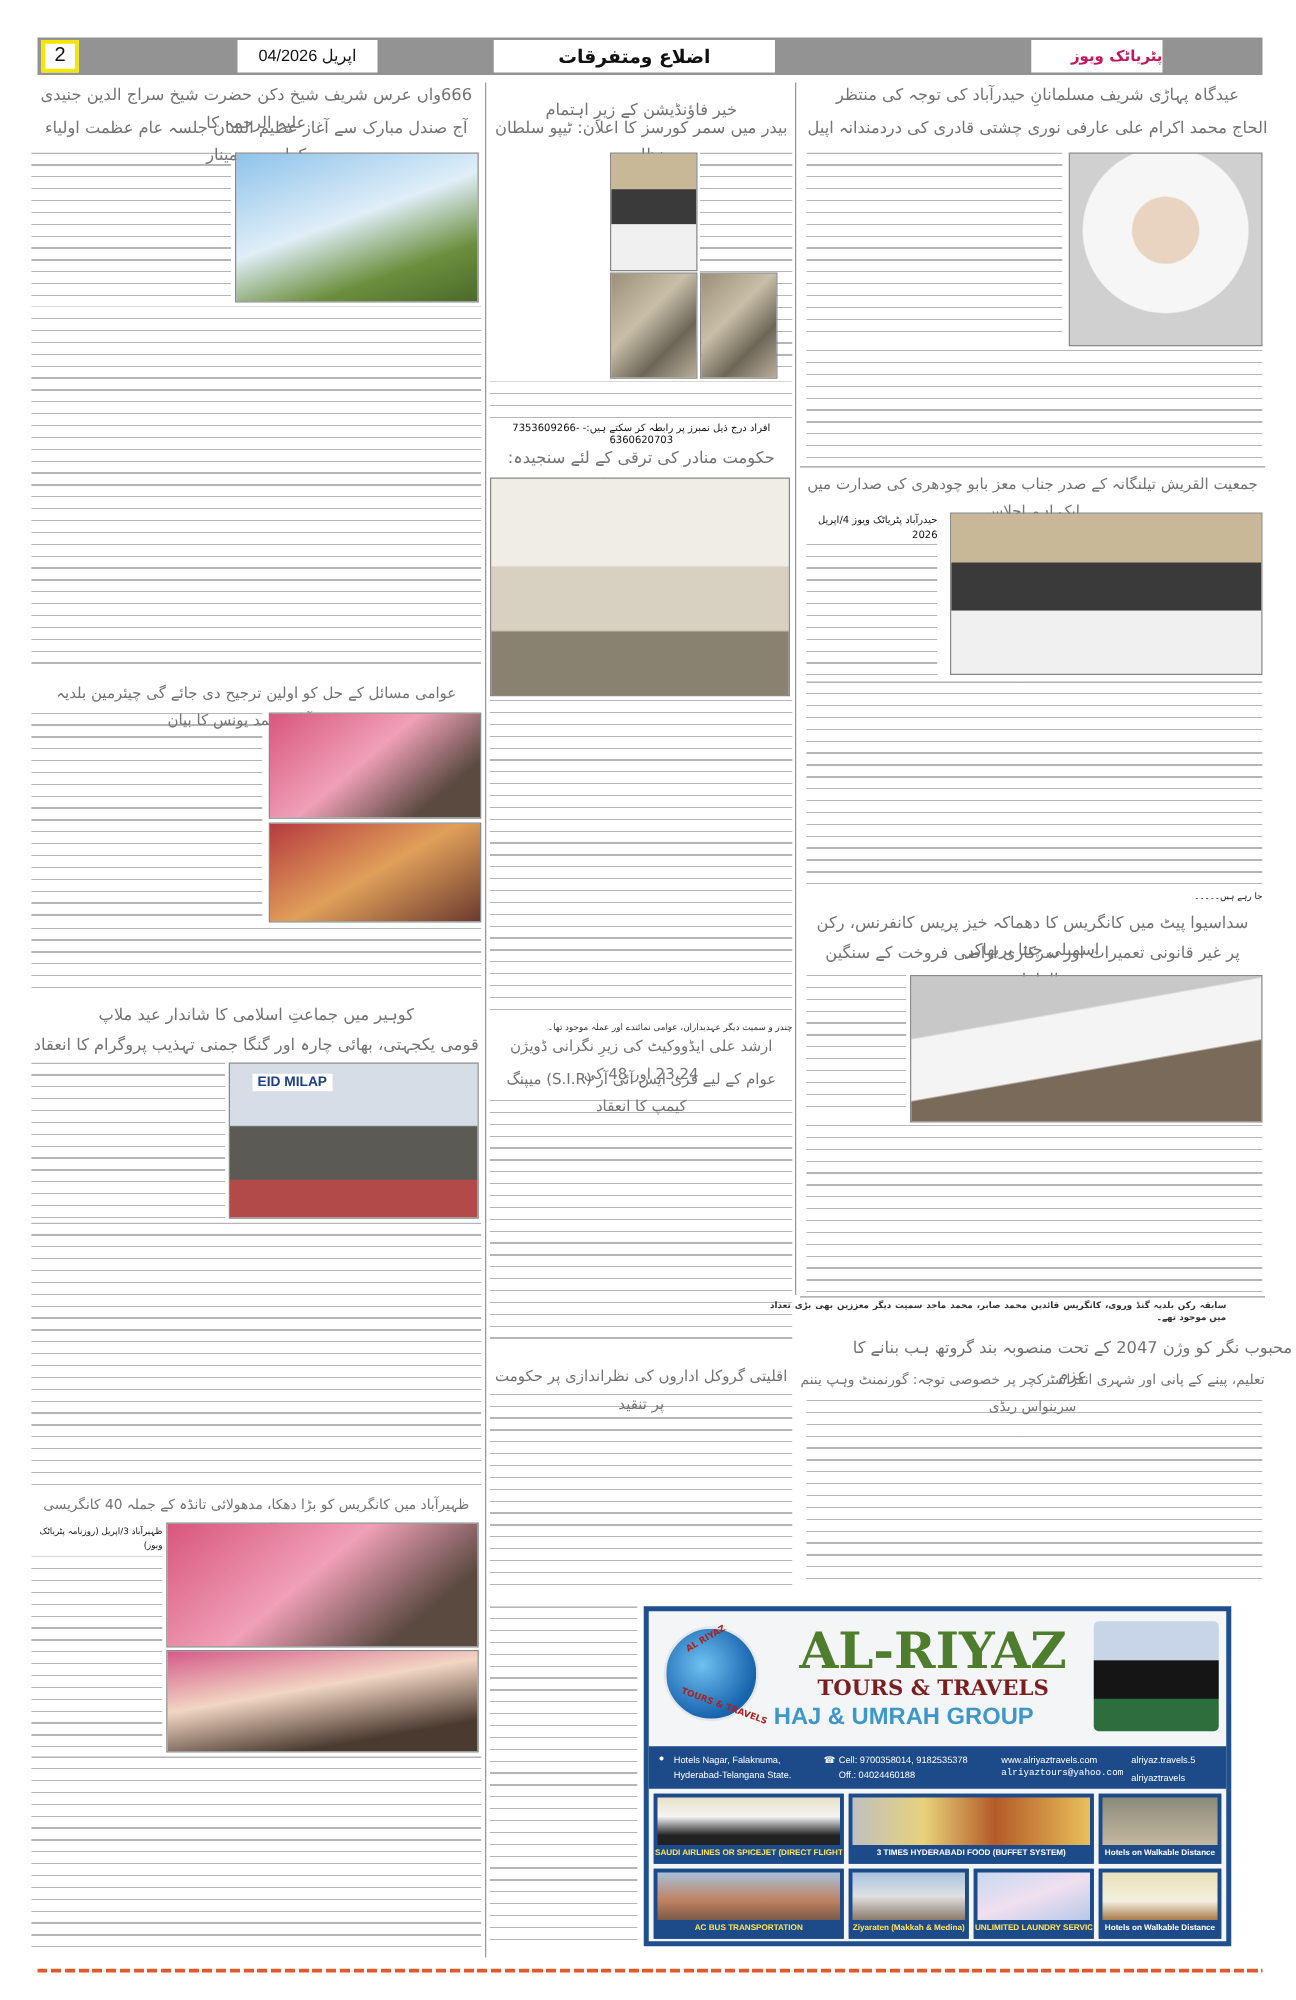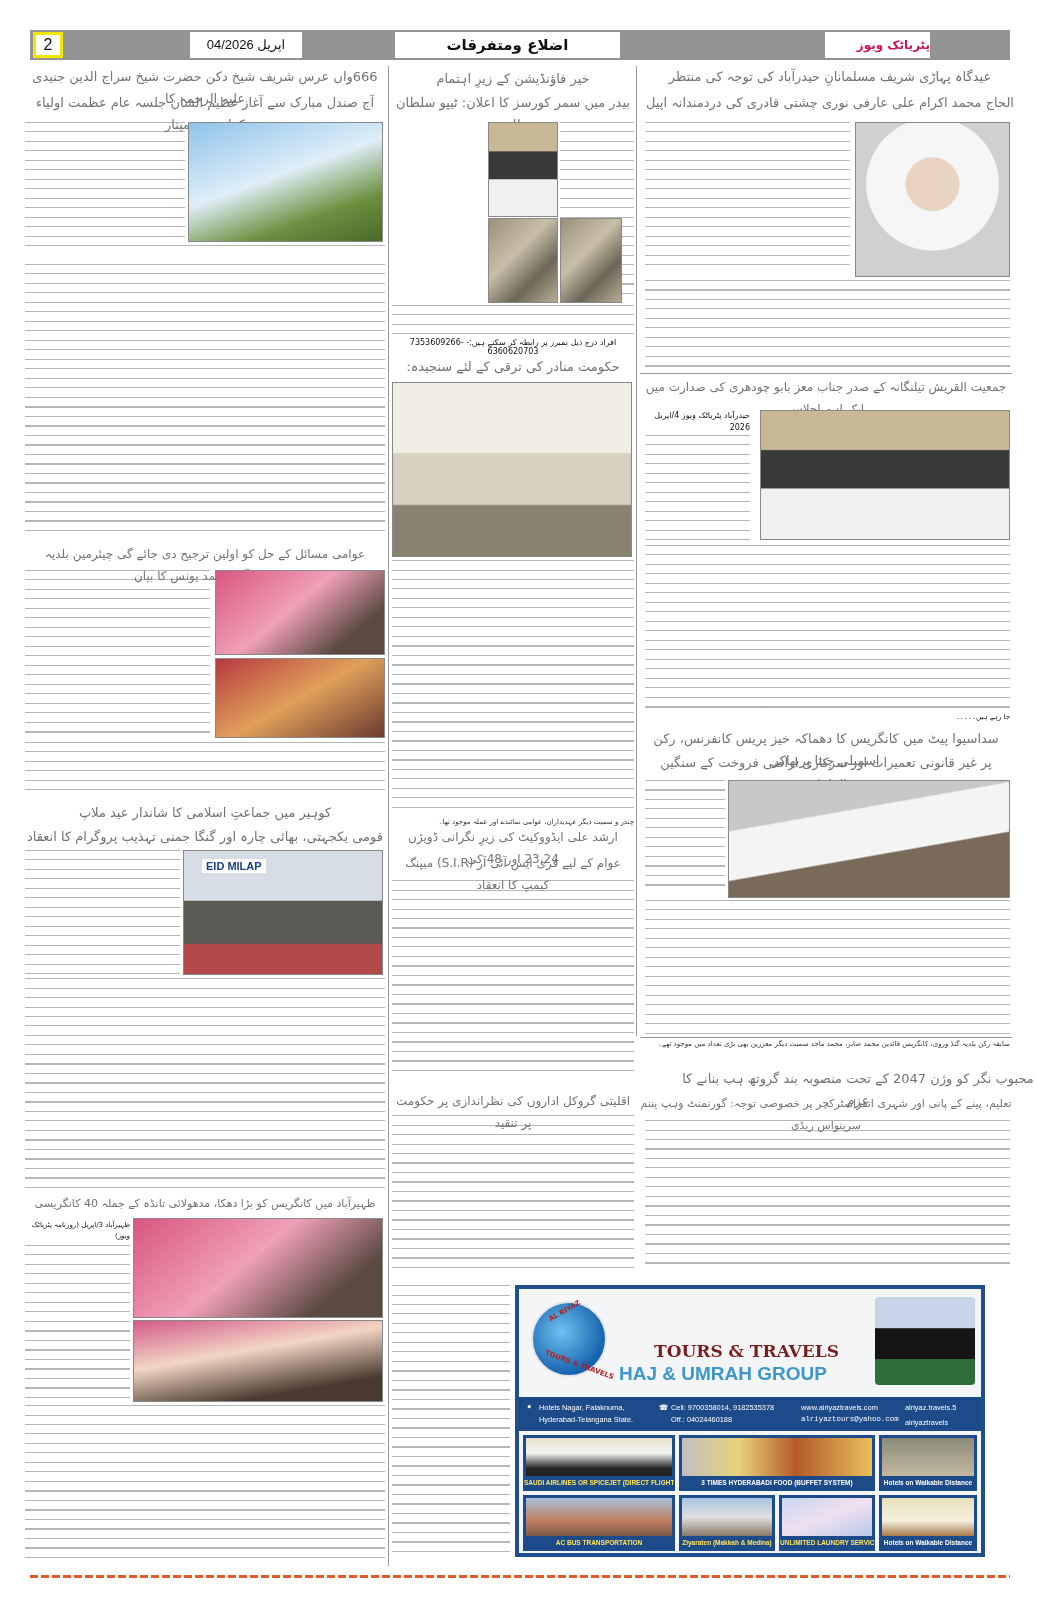--- a/index.html
+++ b/index.html
@@ -56,21 +56,21 @@
 <div class="abs headline" style="left:645px;top:92px;width:370px;">الحاج محمد اکرام علی عارفی نوری چشتی قادری کی دردمندانہ اپیل</div>
 <div class="abs body-text" style="left:645px;top:122px;width:205px;height:150px;">
     <div class="text-lines"></div>
   </div>
 <div class="abs photo portrait" style="left:855px;top:122px;width:155px;height:155px;"></div>
 <div class="abs body-text" style="left:645px;top:280px;width:365px;height:90px;">
     <div class="text-lines"></div>
   </div>
 <div class="abs divider-h" style="left:640px;top:373px;width:372px;"></div>
 
-<div class="abs headline" style="left:392px;top:68px;width:242px;text-align:center;">خیر فاؤنڈیشن کے زیرِ اہتمام</div>
+<div class="abs headline" style="left:392px;top:78px;width:242px;text-align:center;">خیر فاؤنڈیشن کے زیرِ اہتمام</div>
 <div class="abs headline" style="left:392px;top:92px;width:242px;">بیدر میں سمر کورسز کا اعلان: ٹیپو سلطان نظامی</div>
 <div class="abs body-text" style="left:560px;top:122px;width:74px;height:180px;">
     <div class="text-lines"></div>
   </div>
 <div class="abs photo room" style="left:488px;top:122px;width:70px;height:95px;"></div>
 <div class="abs photo" style="left:488px;top:218px;width:70px;height:85px;"></div>
 <div class="abs photo" style="left:560px;top:218px;width:62px;height:85px;"></div>
 <div class="abs body-text" style="left:392px;top:305px;width:242px;height:30px;">
     <div class="text-lines"></div>
   </div>
@@ -139,21 +139,21 @@
 <div class="abs body-text" style="left:25px;top:978px;width:360px;height:210px;">
     <div class="text-lines"></div>
   </div>
 
 <div class="abs headline" style="left:392px;top:826px;width:242px;font-size:12px;">ارشد علی ایڈووکیٹ کی زیرِ نگرانی ڈویژن 23،24 اور 48 کی</div>
 <div class="abs headline" style="left:392px;top:852px;width:242px;font-size:12px;">عوام کے لیے فری ایس آئی آر (S.I.R) میپنگ کیمپ کا انعقاد</div>
 <div class="abs body-text" style="left:392px;top:880px;width:242px;height:195px;">
     <div class="text-lines"></div>
   </div>
 
-<div class="abs body-text" style="left:645px;top:1040px;width:365px;height:22px;font-size:7px;">سابقہ رکن بلدیہ گنڈ وروی، کانگریس قائدین محمد صابر، محمد ماجد سمیت دیگر معززین بھی بڑی تعداد میں موجود تھے۔</div>
+<div class="abs body-text" style="left:616px;top:1040px;width:365px;height:22px;font-size:7px;font-weight:bold;">سابقہ رکن بلدیہ گنڈ وروی، کانگریس قائدین محمد صابر، محمد ماجد سمیت دیگر معززین بھی بڑی تعداد میں موجود تھے۔</div>
 <div class="abs headline" style="left:640px;top:1068px;width:372px;margin-left:32px;">محبوب نگر کو وژن 2047 کے تحت منصوبہ بند گروتھ ہب بنانے کا عزم</div>
 <div class="abs headline" style="left:640px;top:1093px;width:372px;font-size:11px;">تعلیم، پینے کے پانی اور شہری انفراسٹرکچر پر خصوصی توجہ: گورنمنٹ وہپ یننم سرینواس ریڈی</div>
 <div class="abs body-text" style="left:645px;top:1120px;width:365px;height:152px;">
     <div class="text-lines"></div>
   </div>
 
 <div class="abs headline" style="left:392px;top:1090px;width:242px;font-size:12px;">اقلیتی گروکل اداروں کی نظراندازی پر حکومت پر تنقید</div>
 <div class="abs body-text" style="left:392px;top:1115px;width:242px;height:160px;">
     <div class="text-lines"></div>
   </div>
@@ -170,20 +170,21 @@
 <div class="abs photo" style="left:133px;top:1320px;width:250px;height:82px;background:linear-gradient(170deg,#d45a8a,#f2d6c4 40%,#4a3a30 80%);"></div>
 <div class="abs body-text" style="left:25px;top:1405px;width:360px;height:160px;">
     <div class="text-lines"></div>
   </div>
 
 <div class="abs ad">
   <div class="ad-globe">
     <span style="left:14px;top:4px;transform:rotate(-30deg);">AL RIYAZ</span>
     <span style="left:10px;top:58px;transform:rotate(20deg);white-space:nowrap;">TOURS &amp; TRAVELS</span>
   </div>
+  <div class="ad-title1">AL-RIYAZ</div>
   <div class="ad-title2">TOURS &amp; TRAVELS</div>
   <div class="ad-title3">HAJ &amp; UMRAH GROUP</div>
   <div class="ad-kaaba"></div>
   <div class="ad-contact">
     <div style="left:8px;top:4px;">●</div>
     <div style="left:20px;top:5px;">Hotels Nagar, Falaknuma,</div>
     <div style="left:20px;top:17px;">Hyderabad-Telangana State.</div>
     <div style="left:140px;top:5px;">☎</div>
     <div style="left:152px;top:5px;">Cell: 9700358014, 9182535378</div>
     <div style="left:152px;top:17px;">Off.: 04024460188</div>

